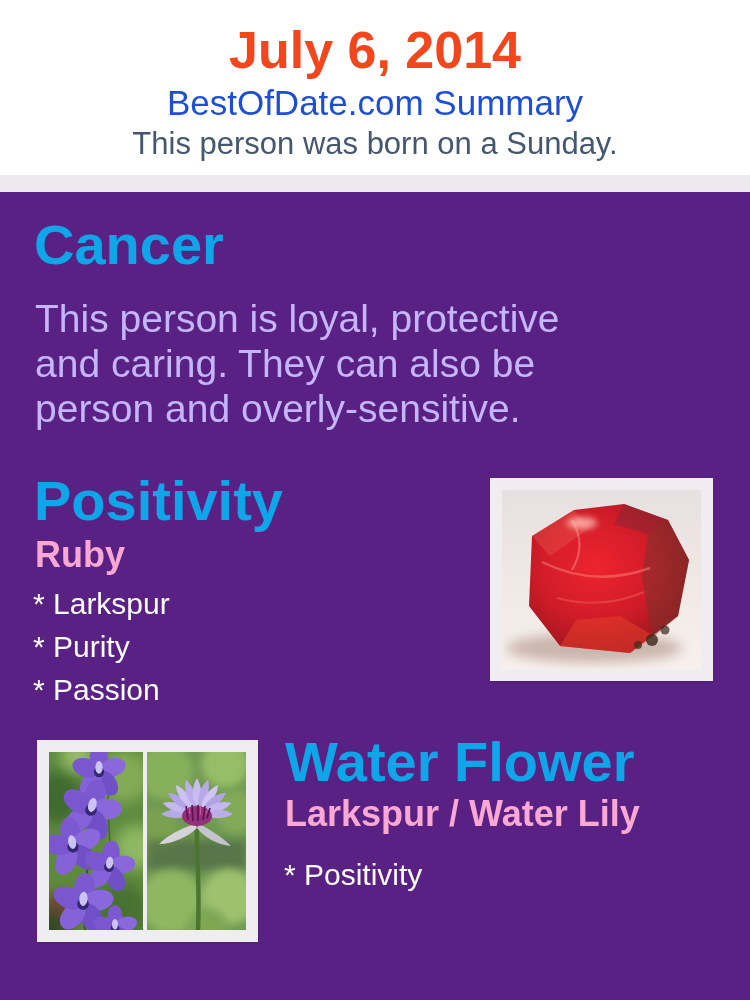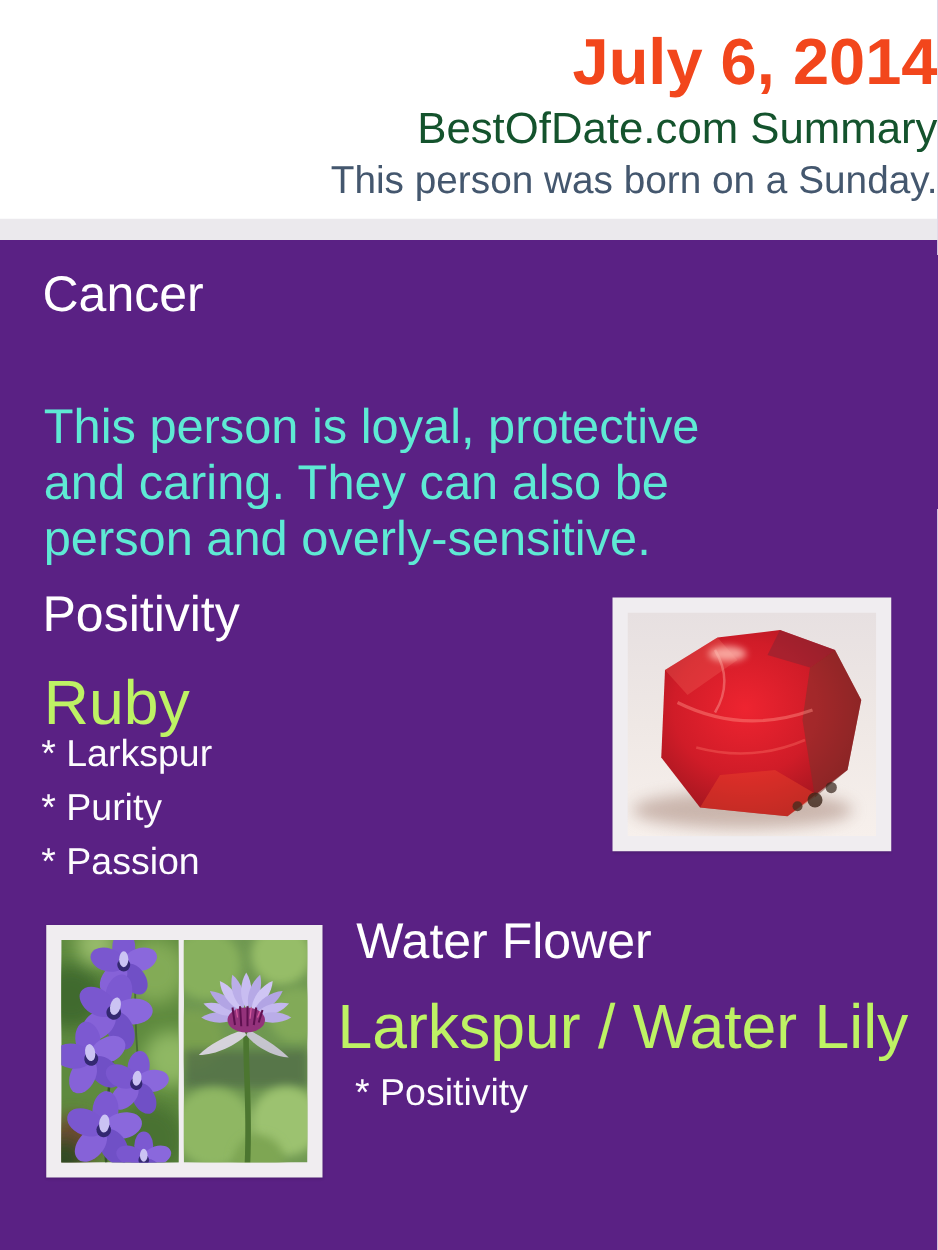--- a/index.html
+++ b/index.html
@@ -1,32 +1,32 @@
 <!DOCTYPE html>
 <html><head>
 <meta charset="utf-8">
 <style>
   html,body{margin:0;padding:0;background:#ffffff;}
   body{font-family:"Liberation Sans",sans-serif;}
   .page{position:relative;width:750px;height:1000px;overflow:hidden;background:#ffffff;}
 
   
-  .hline{position:absolute;left:0;right:0;text-align:right;white-space:nowrap;}
+  .hline{position:absolute;left:0;right:0;text-align:center;white-space:nowrap;}
   .date{top:22px;font-size:52px;font-weight:700;color:#f2461c;line-height:1.1;}
-  .summary{top:84px;font-size:35px;font-weight:400;color:#14532d;line-height:1.1;}
+  .summary{top:84px;font-size:35px;font-weight:400;color:#1d4ed8;line-height:1.1;}
   .sunday{top:127px;font-size:31px;font-weight:400;color:#44576e;line-height:1.1;}
 
   .divider{position:absolute;top:175px;left:0;width:750px;height:17px;background:#ebe9ed;}
 
   
   .main{position:absolute;top:192px;left:0;right:0;bottom:0;background:#5a2184;}
   .main *{box-sizing:border-box;}
-  .h-big{position:absolute;font-size:40px;font-weight:400;color:#ffffff;line-height:1.1;white-space:nowrap;}
-  .sub-name{position:absolute;font-size:50px;font-weight:400;color:#bef264;line-height:1.1;white-space:nowrap;}
-  .desc{position:absolute;left:35px;top:104px;font-size:39px;font-weight:400;color:#5eead4;line-height:45px;margin-top:23px;}
+  .h-big{position:absolute;font-size:56px;font-weight:700;color:#0ea5e9;line-height:1.1;white-space:nowrap;}
+  .sub-name{position:absolute;font-size:36px;font-weight:700;color:#f9a8d4;line-height:1.1;white-space:nowrap;}
+  .desc{position:absolute;left:35px;top:104px;font-size:39px;font-weight:400;color:#c4b5fd;line-height:45px;}
   .desc div{white-space:nowrap;}
   .traits{position:absolute;font-size:30px;font-weight:400;color:#fdfcfe;line-height:30px;}
   .traits div{white-space:nowrap;margin-bottom:13px;}
 
   .photo-card{position:absolute;background:#f0edf0;padding:12px;box-shadow:0 1px 2px rgba(0,0,0,0.15);}
   .photo-card .inner{display:flex;gap:4px;}
   .photo-card svg{display:block;}
 </style>
 </head>
 <body>
@@ -173,19 +173,19 @@
               <line x1="-7" y1="0" x2="-8" y2="-7"></line>
               <line x1="3" y1="1" x2="4" y2="-8"></line>
               <line x1="9" y1="0" x2="11" y2="-5"></line>
             </g>
           </g>
         </svg>
       </div>
     </div>
 
     <div class="h-big" style="left:285px;top:539px;">Water Flower</div>
-    <div class="sub-name" style="left:270px;top:602px;">Larkspur / Water Lily</div>
+    <div class="sub-name" style="left:285px;top:602px;">Larkspur / Water Lily</div>
     <div class="traits" style="left:284px;top:668px;">
       <div>* Positivity</div>
     </div>
 
   </div>
 </div>
 
 </body></html>

